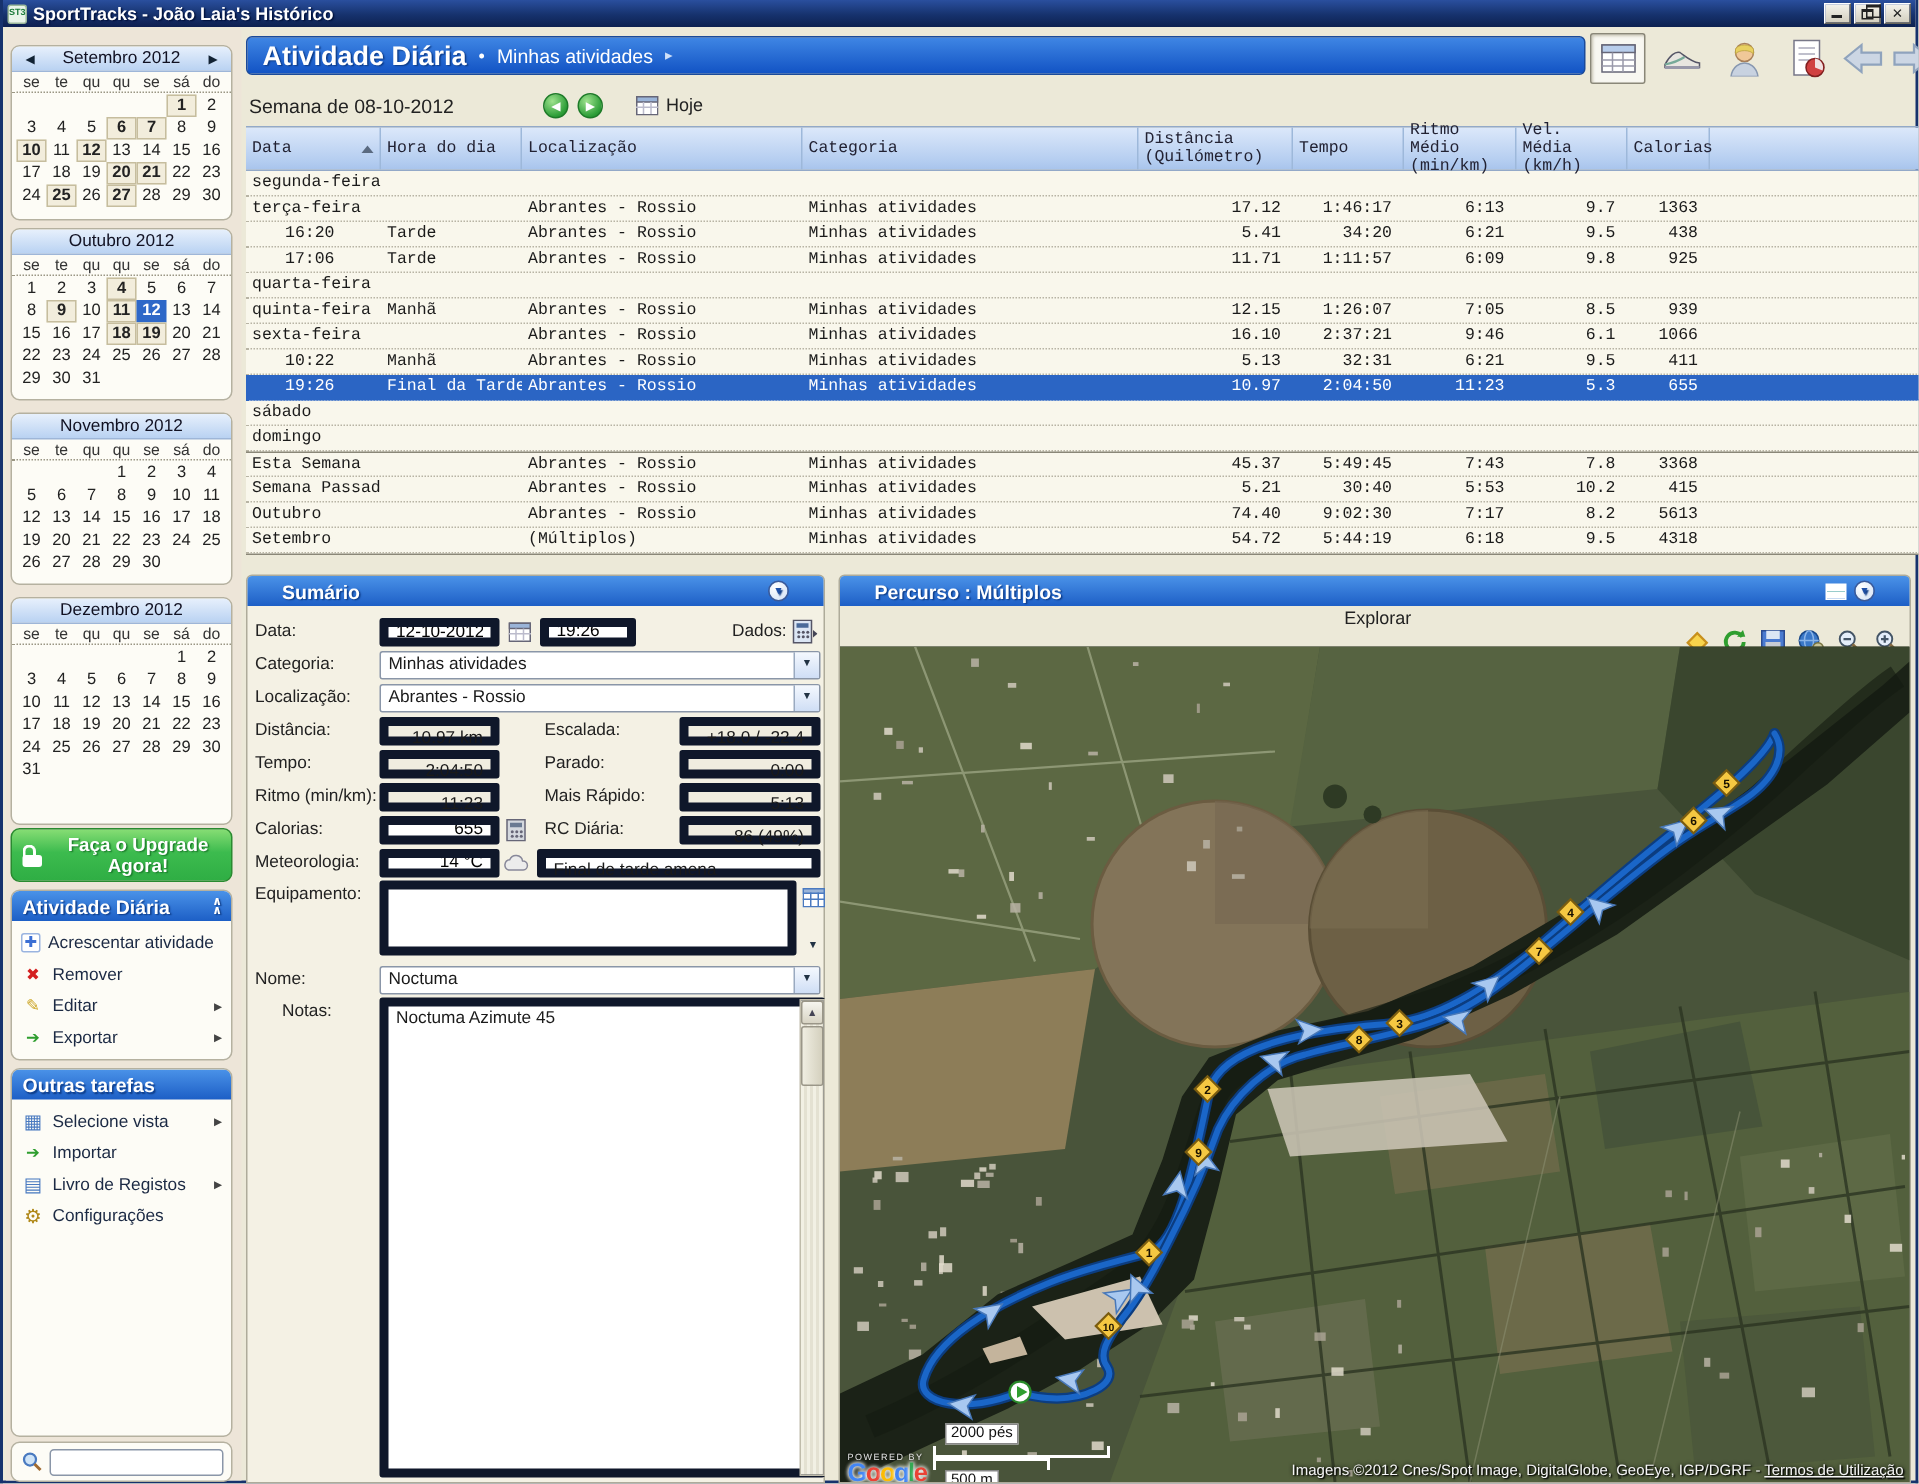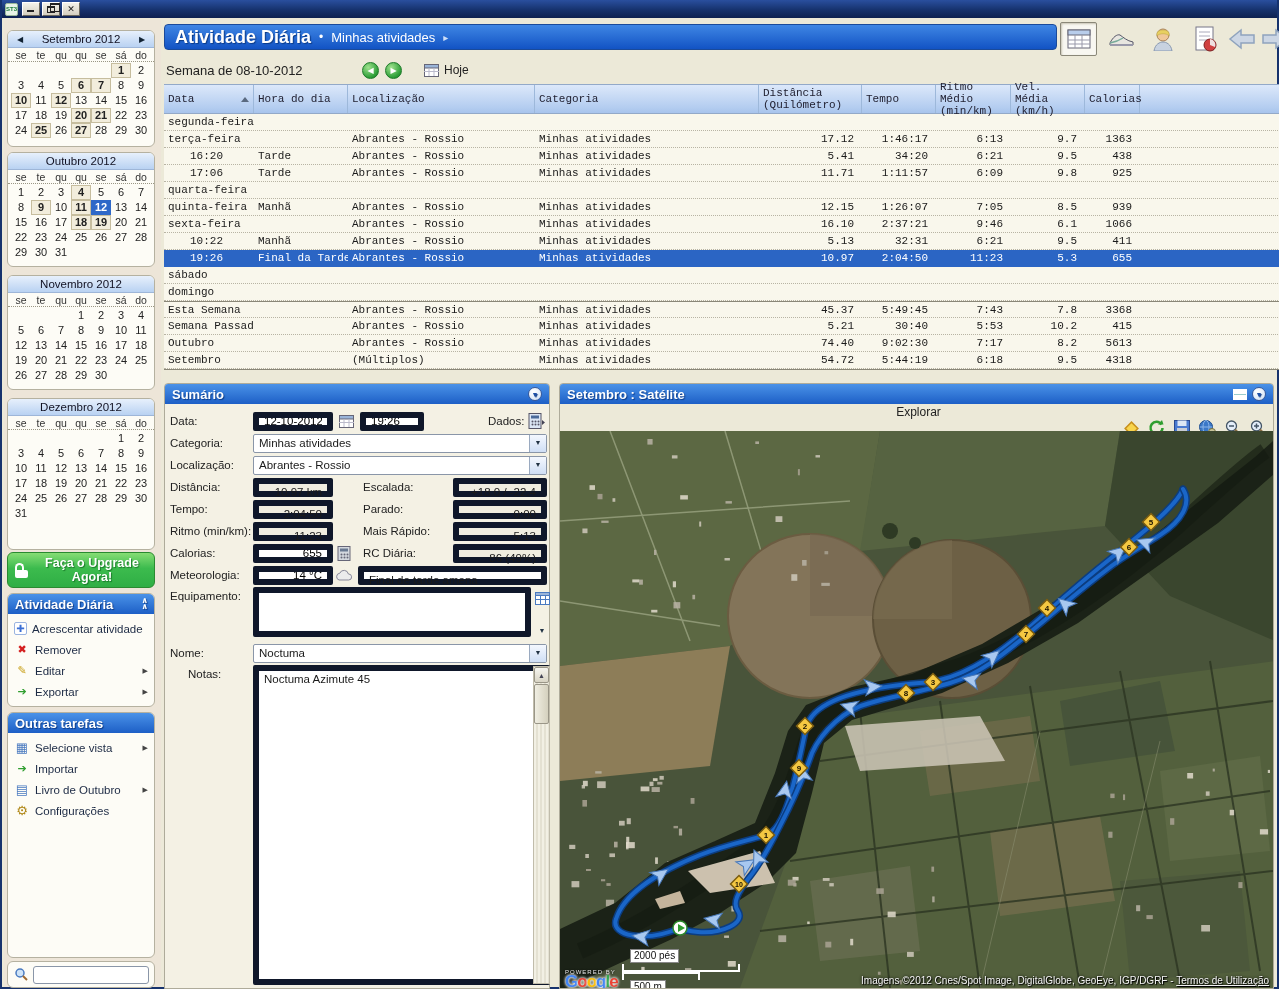--- a/index.html
+++ b/index.html
@@ -87,21 +87,21 @@
   .trow { display:flex; height:17px; line-height:16px; border-bottom:1px dotted #b8b4a4; cursor:default; }
   .trow span { display:block; }
   .trow .c-data,.trow .c-hora,.trow .c-loc,.trow .c-cat { padding-left:4px; white-space:nowrap; overflow:hidden; }
   .trow .c-dist,.trow .c-tempo,.trow .c-ritmo,.trow .c-vel,.trow .c-cal { text-align:right; padding-right:8px; }
   .trow.sub .c-data { padding-left:26px; }
   .trow.selected { background:#2b65c4; color:#fff; border-bottom-color:#2b65c4; }
   .trow.first-summary { border-top:1px solid #8a8778; }
 
   
   .panel { position:absolute; top:383px; background:#f4f1e4; border:1px solid #aeab9a; border-radius:4px 4px 0 0; }
-  .p-head { height:20px; background:linear-gradient(180deg,#4a92e8,#1d5fc6); border-radius:3px 3px 0 0; display:flex; align-items:center; padding:0 7px; color:#fff; font-weight:bold; font-size:13px; text-shadow:1px 1px 1px #0c3a86; }
+  .p-head { height:20px; background:linear-gradient(180deg,#4a92e8,#1d5fc6); border-radius:3px 3px 0 0; display:flex; align-items:center; padding:0 23px; color:#fff; font-weight:bold; font-size:13px; text-shadow:1px 1px 1px #0c3a86; }
   .p-head .rightico { margin-left:auto; display:flex; align-items:center; gap:5px; }
   .circlechev { width:14px; height:14px; border-radius:50%; background:radial-gradient(circle at 35% 30%,#fff,#cfe0f5); border:1px solid #3a5a9a; color:#1d4fa6; font-size:7px; line-height:13px; text-align:center; cursor:pointer; }
   .layersico { width:14px; height:11px; border:1px solid #fff; background:linear-gradient(180deg,#fff 45%,#9cc 45%,#9cc 55%,#fff 55%); cursor:pointer; }
 
   .sum-panel { left:162px; width:386px; height:606px; }
   .srow { position:absolute; left:0; width:100%; height:20px; display:flex; align-items:center; }
   .slabel { position:absolute; left:5px; font-size:11.5px; color:#222; }
   .slabel2 { position:absolute; left:198px; font-size:11.5px; color:#222; }
   .sbox { position:absolute; height:19px; border:6px solid #0f172a; border-radius:2px; background:#f0ede0; font-size:11.5px; padding:0 5px; line-height:17px; }
   .sbox.white { background:#fff; }
@@ -135,20 +135,21 @@
   .sb-l1 { left:8px; top:-15px; }
   .sb-l2 { left:8px; top:16px; }
 </style>
 </head>
 <body>
 
 <div id="app">
 
   <div class="titlebar">
     <div class="app-icon">ST3</div>
+    <div class="title-text">SportTracks - João Laia's Histórico</div>
     <div class="winbtns">
       <div class="winbtn">
           <div class="glyph-min"></div>
         </div>
       <div class="winbtn">
           <div class="glyph-max"></div>
         </div>
       <div class="winbtn">✕</div>
     </div>
   </div>
@@ -456,21 +457,21 @@
               <span class="mi mi-view">▦</span>
               <span class="lbl">Selecione vista</span>
               <span class="sub">▶</span>
             </div>
             <div class="sp-item">
               <span class="mi mi-import">➔</span>
               <span class="lbl">Importar</span>
             </div>
             <div class="sp-item">
               <span class="mi mi-logbook">▤</span>
-              <span class="lbl">Livro de Outubro</span>
+              <span class="lbl">Livro de Registos</span>
               <span class="sub">▶</span>
             </div>
             <div class="sp-item">
               <span class="mi mi-settings">⚙</span>
               <span class="lbl">Configurações</span>
             </div>
           </div>
         </div>
       </div>
 
@@ -894,21 +895,21 @@
       <div class="sbox white" style="left:88px; width:297px; height:320px; padding-right:18px;">Noctuma Azimute 45</div>
       <div class="vscroll" style="left:368px; top:1px; width:17px; height:318px;">
         <div class="vs-btn" style="top:0;">▲</div>
         <div class="vs-thumb"></div>
       </div>
     </div>
   </div>
 
   <div class="panel map-panel">
     <div class="p-head">
-      <span>Setembro : Satélite</span>
+      <span>Percurso : Múltiplos</span>
       <div class="rightico">
         <div class="layersico"></div>
         <div class="circlechev">▼</div>
       </div>
     </div>
 
     <div class="map-toolbar">
       <svg width="14" height="16">
         <path d="M2,1 L2,13 L5.5,10.5 L8,15 L10,14 L7.5,9.5 L12,9 Z" fill="#fff" stroke="#333" stroke-width="1"></path>
       </svg>

